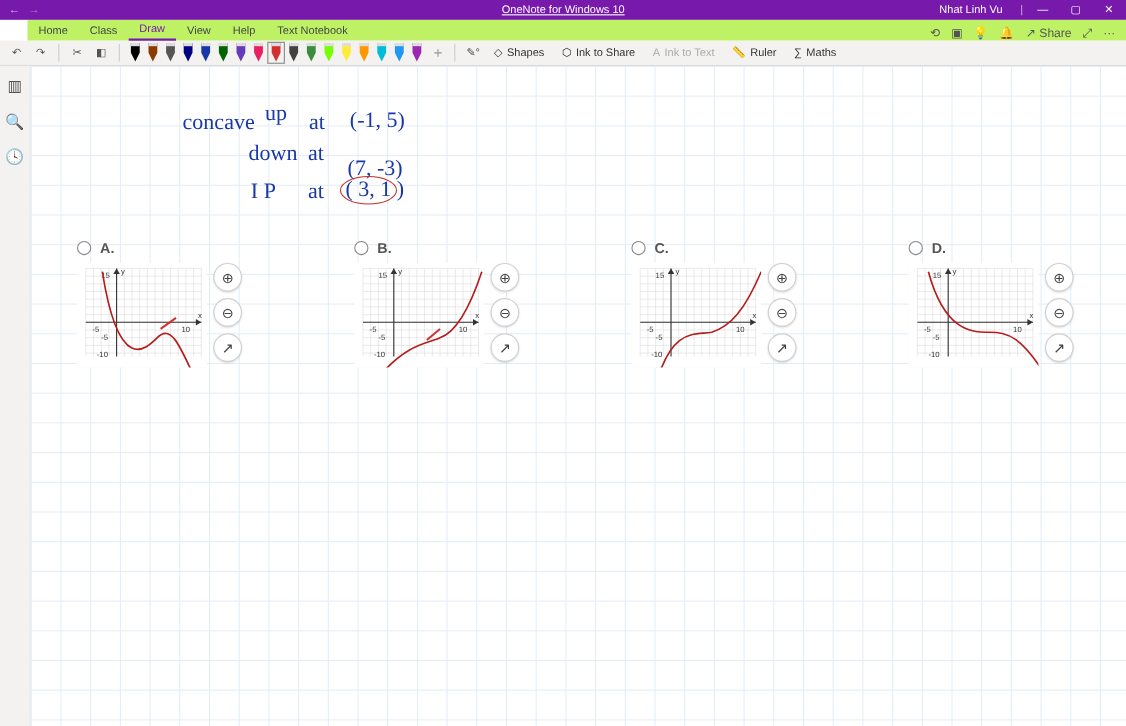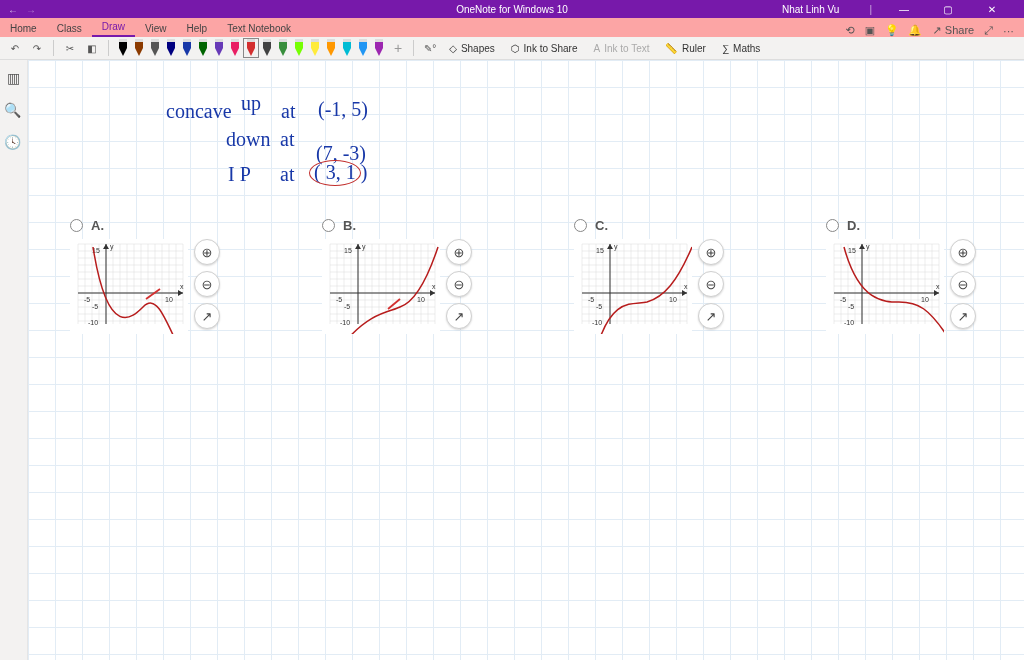--- a/index.html
+++ b/index.html
@@ -2,27 +2,27 @@
 <html><head>
 <meta charset="utf-8">
 <style>
 * { margin: 0; padding: 0; box-sizing: border-box; font-family: 'Segoe UI', sans-serif; }
 html, body { width: 1024px; height: 660px; overflow: hidden; background: #fff; }
 
 
 .titlebar { height: 18px; background: #7719aa; display: flex; align-items: center; color: #fff; font-size: 10px; position: relative; }
 .titlebar .nav-btns { display: flex; gap: 8px; margin-left: 8px; }
 .titlebar .nav-btns span { opacity: 0.7; cursor: pointer; }
-.titlebar .title { position: absolute; left: 50%; transform: translateX(-50%); }
-.titlebar .right { margin-left: auto; display: flex; align-items: center; gap: 20px; margin-right: 20px; }
+.titlebar .title { position: absolute; left: 50%; transform: translateX(-50%); text-decoration: underline; }
+.titlebar .right { margin-left: auto; display: flex; align-items: center; gap: 6px; margin-right: 4px; }
 .titlebar .user { margin-right: 10px; }
 .titlebar .win-btn { width: 24px; text-align: center; cursor: pointer; }
 
 
-.ribbon-tabs { height: 19px; background: #fca5a5; display: flex; align-items: end; font-size: 10px; color: #444; }
+.ribbon-tabs { height: 19px; background: #bef264; display: flex; align-items: end; font-size: 10px; color: #444; margin-left: 25px; }
 .ribbon-tabs .tab { padding: 3px 10px; cursor: pointer; }
 .ribbon-tabs .tab.active { color: #7719aa; border-bottom: 2px solid #7719aa; }
 .ribbon-tabs .spacer { flex: 1; }
 .ribbon-tabs .right-icons { display: flex; align-items: center; gap: 10px; padding-right: 10px; font-size: 11px; color: #555; }
 .ribbon-tabs .right-icons span { cursor: pointer; }
 
 
 .ribbon { height: 23px; background: #f3f2f1; border-bottom: 1px solid #ddd; display: flex; align-items: center; font-size: 10px; color: #333; padding: 0 6px; gap: 4px; }
 .ribbon .rbtn { display: inline-flex; align-items: center; justify-content: center; width: 18px; height: 18px; cursor: pointer; color: #555; }
 .ribbon .sep { width: 1px; height: 16px; background: #ccc; margin: 0 3px; }

